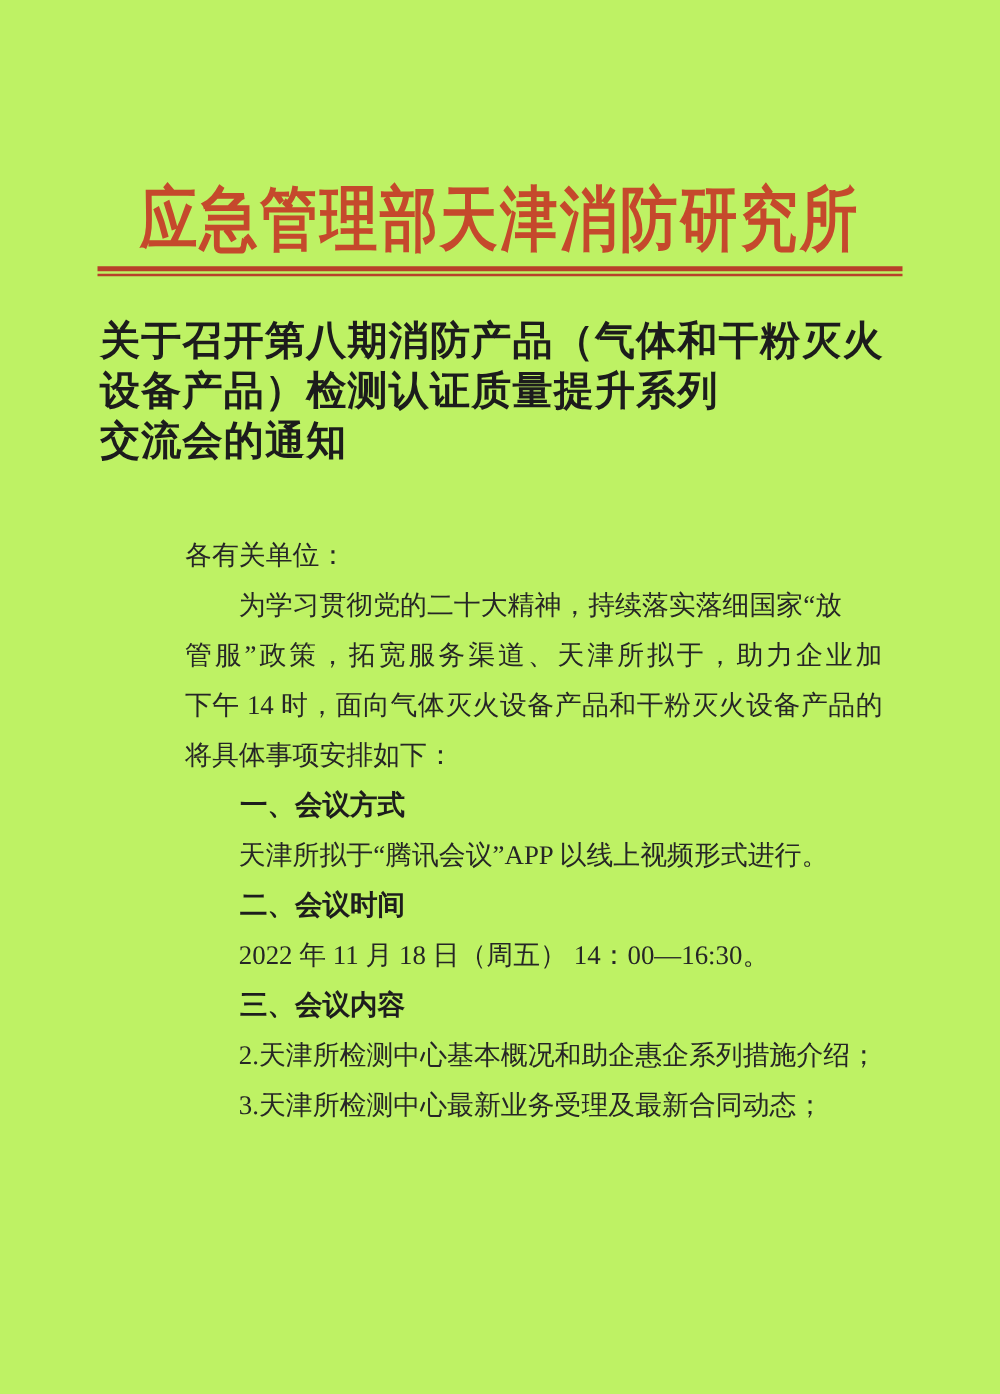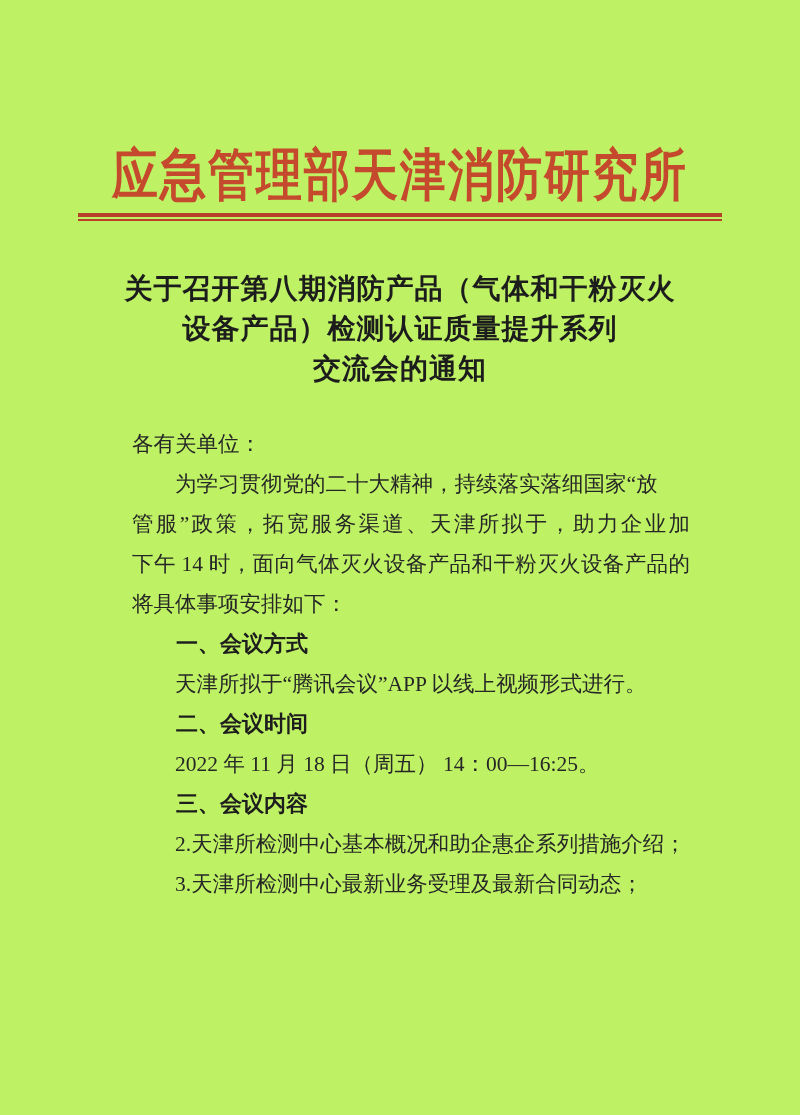--- a/index.html
+++ b/index.html
@@ -11,26 +11,26 @@
     position:absolute;top:138px;left:0;width:800px;text-align:center;
     font-size:46px;font-weight:700;letter-spacing:2px;
     color:var(--letterhead_red,#c5492c);
     transform:scaleY(1.22);transform-origin:top center;
     font-family:"Liberation Serif","DejaVu Serif",serif;white-space:nowrap;
   }
   .rule{position:absolute;left:78px;top:213px;width:644px;}
   .rule-thick{height:4px;background:var(--rule_red,#b8402a);}
   .rule-thin{height:2px;background:var(--rule_red,#b8402a);margin-top:2px;}
   .doc-title{
-    position:absolute;top:269px;left:80px;width:640px;text-align:center;
-    font-size:28px;line-height:40px;font-weight:700;color:var(--title_black,#1c1c1c);
+    position:absolute;top:252px;left:80px;width:640px;
+    font-size:32px;line-height:40px;font-weight:700;color:var(--title_black,#1c1c1c);
     letter-spacing:1px;
   }
   .body-block{
-    position:absolute;top:424px;left:132px;width:558px;
+    position:absolute;top:424px;left:148px;width:558px;
     font-size:21.5px;color:var(--body_black,#262626);
   }
   .line{height:40px;line-height:40px;}
   .indent{text-indent:2em;}
   .jf{text-align:justify;text-align-last:justify;}
   .heading{
     font-family:Liberation Serif, serif;
     font-weight:700;font-size:22px;color:#1d1d1d;
   }
 </style>
@@ -54,19 +54,19 @@
 
   <div class="body-block">
     <div class="line">各有关单位：</div>
     <div class="line indent">为学习贯彻党的二十大精神，持续落实落细国家“放</div>
     <div class="line jf">管服”政策，拓宽服务渠道、天津所拟于，助力企业加</div>
     <div class="line jf">下午 14 时，面向气体灭火设备产品和干粉灭火设备产品的</div>
     <div class="line">将具体事项安排如下：</div>
     <div class="line indent heading">一、会议方式</div>
     <div class="line indent">天津所拟于“腾讯会议”APP 以线上视频形式进行。</div>
     <div class="line indent heading">二、会议时间</div>
-    <div class="line indent">2022 年 11 月 18 日（周五） 14：00—16:25。</div>
+    <div class="line indent">2022 年 11 月 18 日（周五） 14：00—16:30。</div>
     <div class="line indent heading">三、会议内容</div>
     <div class="line indent">2.天津所检测中心基本概况和助企惠企系列措施介绍；</div>
     <div class="line indent">3.天津所检测中心最新业务受理及最新合同动态；</div>
   </div>
 
 </div>
 
 </body></html>

